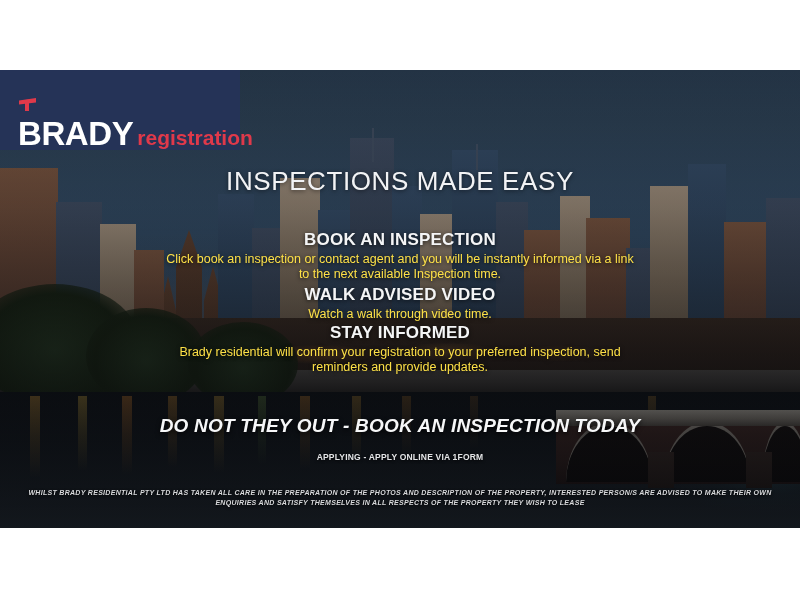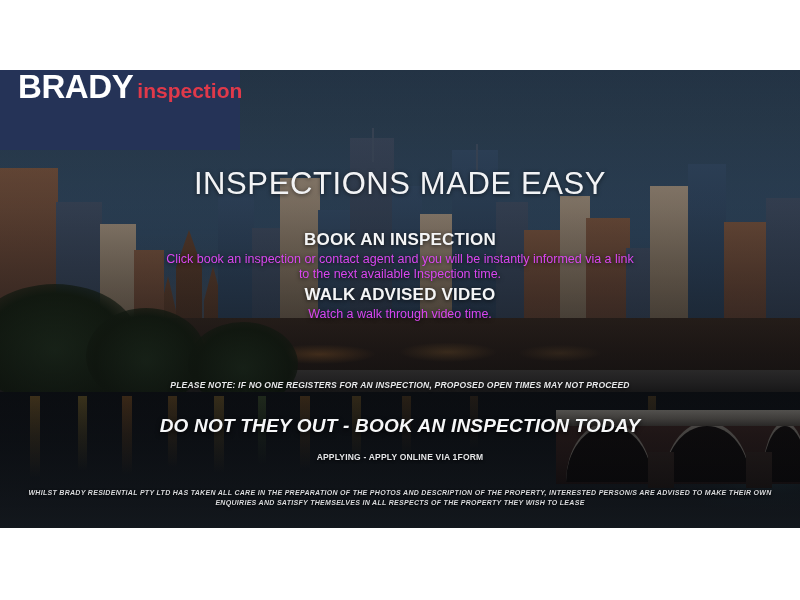--- a/index.html
+++ b/index.html
@@ -184,21 +184,21 @@
         rgba(8,10,14,0.58) 100%);
   }
 
   
   .logo-plate {
     position: absolute;
     left: 0; top: 0;
     width: 240px; height: 80px;
     background: #253357;
     display: flex;
-    align-items: flex-start;
+    align-items: flex-end;
   }
   .logo-lockup {
     position: relative;
     margin-left: 18px;
     display: flex;
     align-items: baseline;
   }
   .logo-mark {
     position: absolute;
     left: 1px;
@@ -226,41 +226,41 @@
     position: absolute;
     left: 0; top: 0;
     width: 800px; height: 458px;
     text-align: center;
     color: #ffffff;
   }
 
   .headline {
     position: absolute;
     left: 0; top: 96px; width: 800px;
-    font-size: 31px;
+    font-size: 26px;
     font-weight: 300;
     letter-spacing: 0.6px;
     color: #f2f3f5;
     text-shadow: 0 1px 4px rgba(0,0,0,0.55);
   }
 
   .section { position: absolute; left: 0; width: 800px; }
   .section-title {
     font-size: 17px;
     font-weight: 700;
     letter-spacing: 0.2px;
     color: #f4f5f6;
     text-shadow: 0 1px 4px rgba(0,0,0,0.7);
     margin: 0 0 2px 0;
   }
   .section-body {
     font-size: 12.5px;
     font-weight: 400;
     line-height: 15px;
-    color: #d946ef;
+    color: #fde047;
     text-shadow: 0 1px 4px rgba(0,0,0,0.75);
     margin: 0 auto;
     width: 470px;
   }
 
   .s-book      { top: 160px; }
   .s-video     { top: 215px; }
   .s-informed  { top: 253px; }
 
   .please-note {
@@ -372,40 +372,43 @@
 
     <div class="darken"></div>
 
     <div class="logo-plate">
       <div class="logo-lockup">
         <svg class="logo-mark" viewBox="0 0 17 13">
           <polygon points="0,2.5 17,0 17,4.5 0,6.5" fill="#e0394a"></polygon>
           <polygon points="6,2 10,1.6 10,13 6,13" fill="#e0394a"></polygon>
         </svg>
         <span class="logo-brady">BRADY</span>
-        <span class="logo-residential">inspection</span>
+        <span class="logo-residential">registration</span>
       </div>
     </div>
 
     <div class="content">
 
       <div class="headline">INSPECTIONS MADE EASY</div>
 
       <div class="section s-book">
         <div class="section-title">BOOK AN INSPECTION</div>
         <div class="section-body">Click book an inspection or contact agent and you will be instantly informed via a link to the next available Inspection time.</div>
       </div>
 
       <div class="section s-video">
         <div class="section-title">WALK ADVISED VIDEO</div>
         <div class="section-body">Watch a walk through video time.</div>
       </div>
 
-
-      <div class="please-note">PLEASE NOTE:  IF NO ONE REGISTERS FOR AN INSPECTION, PROPOSED OPEN TIMES MAY NOT PROCEED</div>
+      <div class="section s-informed">
+        <div class="section-title">STAY INFORMED</div>
+        <div class="section-body">Brady residential will confirm your registration to your preferred inspection, send reminders and provide updates.</div>
+      </div>
+
 
       <div class="cta">DO NOT THEY OUT -  BOOK AN INSPECTION TODAY</div>
 
       <div class="terms">
         <div>APPLYING - APPLY ONLINE VIA 1FORM</div>
       </div>
 
       <div class="disclaimer">WHILST BRADY RESIDENTIAL  PTY LTD HAS TAKEN ALL CARE IN THE PREPARATION  OF THE PHOTOS AND DESCRIPTION  OF THE PROPERTY, INTERESTED  PERSON/S ARE ADVISED  TO MAKE THEIR  OWN ENQUIRIES  AND SATISFY THEMSELVES  IN ALL RESPECTS  OF THE PROPERTY THEY WISH TO LEASE</div>
 
     </div>

